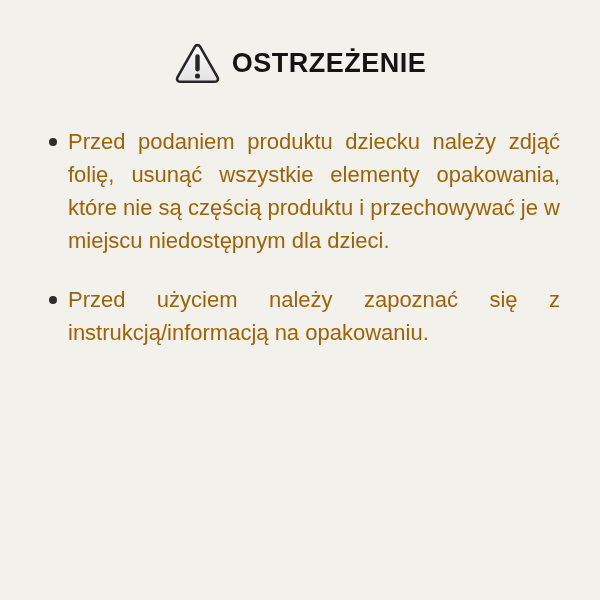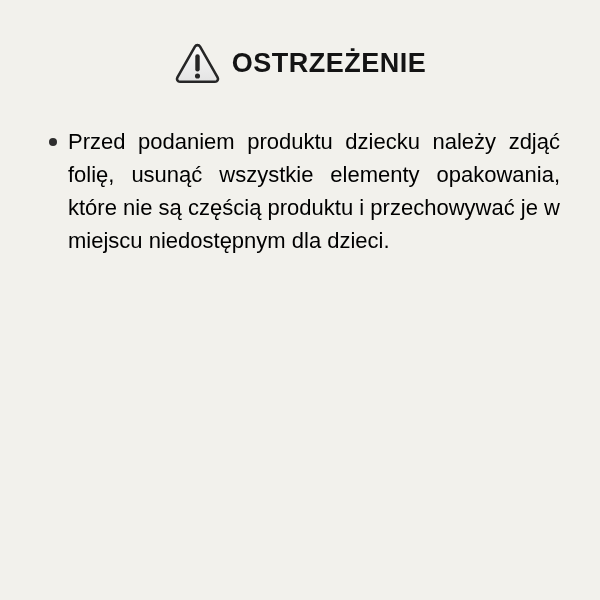--- a/index.html
+++ b/index.html
@@ -45,21 +45,21 @@
     list-style: none;
     margin: 0;
     padding: 0 0 0 28px;
   }
   .warning-item {
     position: relative;
     font-size: 22px;
     line-height: 33px;
     text-align: justify;
     margin-bottom: 26px;
-    color: #000000;
+    color: #a16207;
   }
   .warning-item .bullet-dot {
     position: absolute;
     left: -19px;
     top: 13px;
     width: 8px;
     height: 8px;
     border-radius: 50%;
     background: #2e2e2e;
   }
@@ -84,15 +84,19 @@
       </svg>
     </span>
     <span class="warning-title">OSTRZEŻENIE</span>
   </div>
 
   <ul class="warning-list">
     <li class="warning-item">
       <span class="bullet-dot"></span>
       <span>Przed podaniem produktu dziecku należy zdjąć folię, usunąć wszystkie elementy opakowania, które nie są częścią produktu i przechowywać je w miejscu niedostępnym dla dzieci.</span>
     </li>
+    <li class="warning-item">
+      <span class="bullet-dot"></span>
+      <span>Przed użyciem należy zapoznać się z instrukcją/informacją na opakowaniu.</span>
+    </li>
   </ul>
 
 </div>
 
 </body></html>

